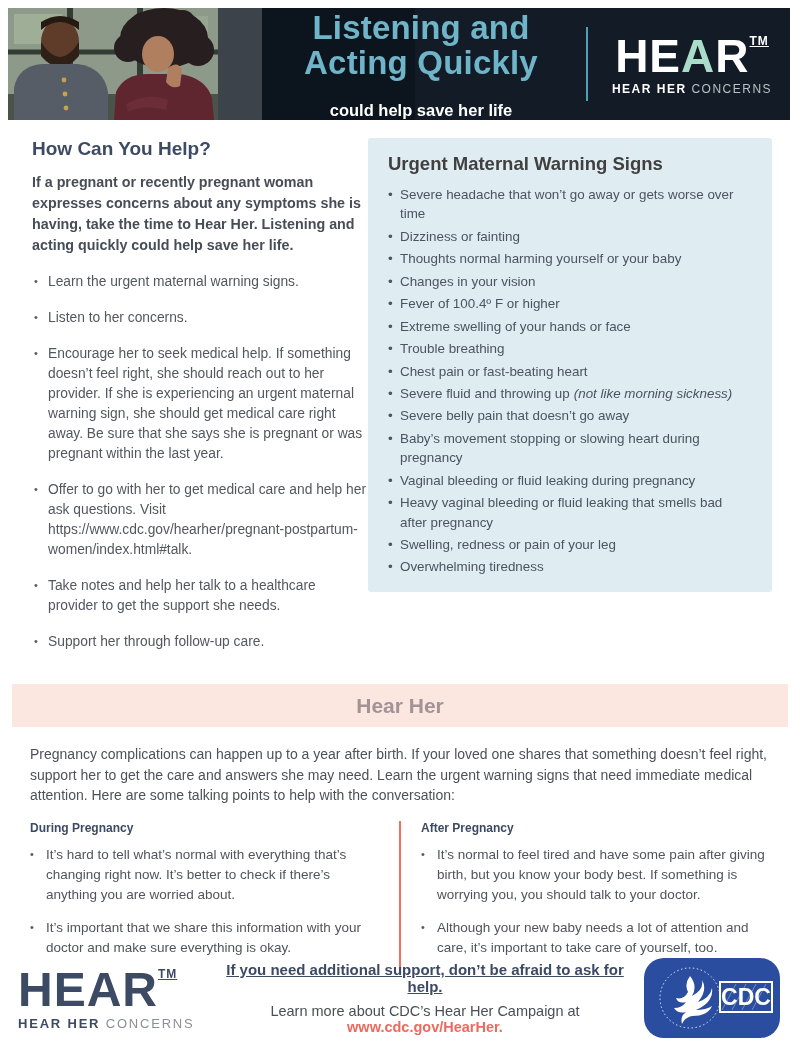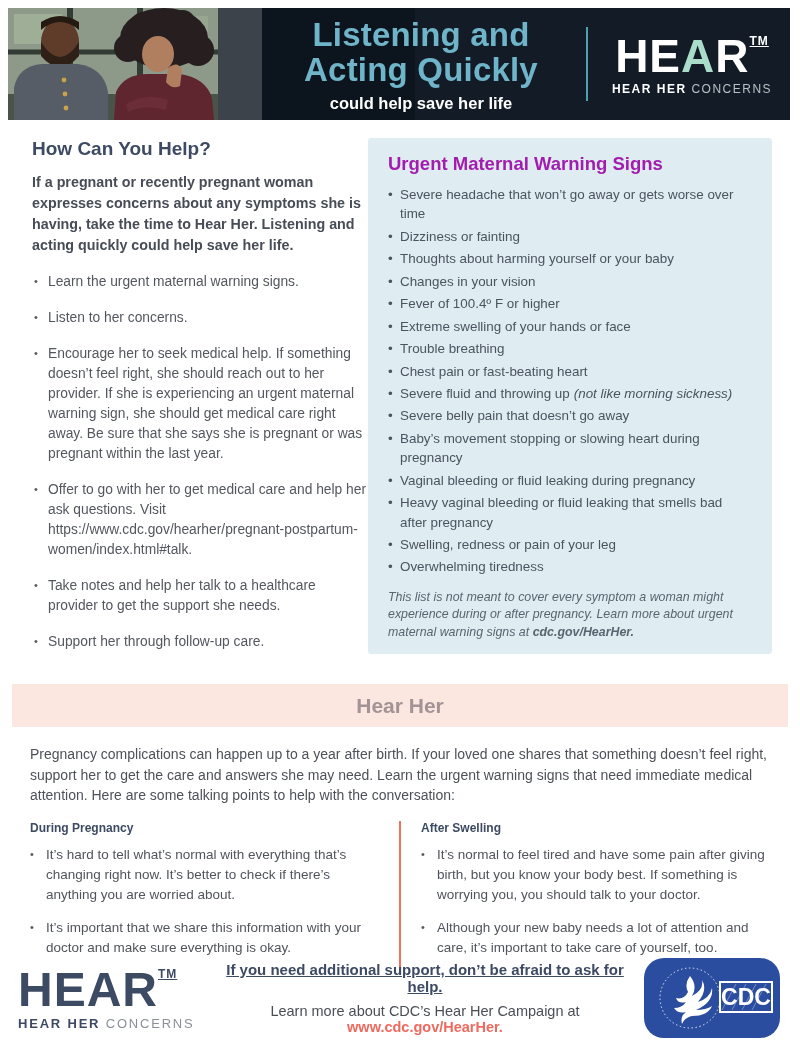--- a/index.html
+++ b/index.html
@@ -5,21 +5,21 @@
   * { margin:0; padding:0; box-sizing:border-box; }
   html,body { background:#ffffff; }
   body { font-family:"Liberation Sans","DejaVu Sans",sans-serif; }
   .page { position:relative; width:800px; height:1050px; margin:0 auto; background:#fff; overflow:hidden; }
 
   
   .header { margin:8px 10px 0 8px; height:112px; display:flex; align-items:stretch;
             background:linear-gradient(90deg,#0c141d 0%,#0c141d 52%,#121b26 52%,#121b26 100%); }
   .photo { width:254px; height:112px; flex:none; }
   .photo svg { display:block; width:100%; height:100%; }
-  .title-area { flex:1; display:flex; flex-direction:column; align-items:center; justify-content:center; padding-top:2px; }
+  .title-area { flex:1; display:flex; flex-direction:column; align-items:center; justify-content:space-between; padding-top:2px; }
   .title { color:#6fb4c8; font-size:33px; line-height:1.07; font-weight:bold; text-align:center; letter-spacing:.2px; }
   .subtitle { color:#ffffff; font-size:16.5px; font-weight:bold; margin-top:7px; }
   .hdr-divider { width:2px; height:74px; background:#4fa0b5; align-self:center; margin:0 6px; flex:none; }
   .logo-area { width:196px; flex:none; display:flex; flex-direction:column; align-items:center; justify-content:center; }
   .hear-logo-big { position:relative; font-weight:bold; font-size:46px; line-height:1; letter-spacing:1px; color:#fff; }
   .hear-logo-big .a-mint { color:#a9dcc9; }
   .tm { font-size:12px; vertical-align:top; position:relative; top:2px; font-weight:bold;text-decoration:underline; }
   .hear-tag { font-size:12px; letter-spacing:1.5px; margin-top:3px; }
   .hear-tag .tb { font-weight:bold; color:#fff; }
   .hear-tag .tl { color:#b9c1c6; font-weight:normal; }
@@ -31,21 +31,21 @@
   .intro { color:#474d57; font-size:14.3px; font-weight:bold; line-height:1.47; margin-bottom:16px; }
   ul.plain { list-style:none; }
   ul.plain li { display:flex; color:#53575e; font-size:13.8px; line-height:1.45; }
   .left-col ul.plain li { margin-bottom:16px; }
   .dot { flex:none; width:16px; text-align:left; color:#53575e; }
   .left-col .dot { font-size:11px; padding-top:2px; padding-left:2px; }
   .btxt { flex:1; }
 
   
   .blue-box { flex:1; background:#dfecf1; border-radius:3px; padding:15px 20px 12px 20px; align-self:flex-start; }
-  .blue-box h2.sec { color:#a21caf; font-size:18.5px; margin-bottom:10px; }
+  .blue-box h2.sec { color:#404040; font-size:18.5px; margin-bottom:10px; }
   .blue-box .intro { color:#414b58; font-size:13.8px; margin-bottom:10px; }
   .blue-box ul.plain li { color:#4b545f; font-size:13.4px; line-height:1.45; margin-bottom:3px; }
   .blue-box .dot { width:12px; color:#4b545f; }
   .it { font-style:italic; margin-left:4px; }
   .note { margin-top:12px; font-style:italic; color:#5a6570; font-size:12.4px; line-height:1.42; }
   .note .lnk { font-weight:bold; cursor:pointer; }
 
   
   .banner { margin:16px 12px 0 12px; height:43px; background:#fbe7e0; display:flex; align-items:center; justify-content:center; }
   .banner span { color:#a39396; font-size:21px; font-weight:bold; }
@@ -168,21 +168,21 @@
         <li>
             <span class="dot">•</span>
             <span class="btxt">Severe headache that won’t go away or gets worse over time</span>
           </li>
         <li>
             <span class="dot">•</span>
             <span class="btxt">Dizziness or fainting</span>
           </li>
         <li>
             <span class="dot">•</span>
-            <span class="btxt">Thoughts about harming yourself or your baby</span>
+            <span class="btxt">Thoughts normal harming yourself or your baby</span>
           </li>
         <li>
             <span class="dot">•</span>
             <span class="btxt">Changes in your vision</span>
           </li>
         <li>
             <span class="dot">•</span>
             <span class="btxt">Fever of 100.4º F or higher</span>
           </li>
         <li>
@@ -219,21 +219,20 @@
           </li>
         <li>
             <span class="dot">•</span>
             <span class="btxt">Swelling, redness or pain of your leg</span>
           </li>
         <li>
             <span class="dot">•</span>
             <span class="btxt">Overwhelming tiredness</span>
           </li>
       </ul>
-      <p class="note"><span>This list is not meant to cover every symptom a woman might experience during or after pregnancy. Learn more about urgent maternal warning signs at</span> <span class="lnk">cdc.gov/HearHer.</span></p>
     </div>
   </div>
 
   <div class="banner">
     <span>Hear Her</span>
   </div>
 
   <p class="para">Pregnancy complications can happen up to a year after birth. If your loved one shares that something doesn’t feel right, support her to get the care and answers she may need. Learn the urgent warning signs that need immediate medical attention. Here are some talking points to help with the conversation:</p>
 
   <div class="talking">
@@ -245,21 +244,21 @@
             <span class="btxt">It’s hard to tell what’s normal with everything that’s changing right now. It’s better to check if there’s anything you are worried about.</span>
           </li>
         <li>
             <span class="dot">•</span>
             <span class="btxt">It’s important that we share this information with your doctor and make sure everything is okay.</span>
           </li>
 
       </ul>
     </div>
     <div class="t-col second">
-      <h2 class="sec">After Swelling</h2>
+      <h2 class="sec">After Pregnancy</h2>
       <ul class="plain">
         <li>
             <span class="dot">•</span>
             <span class="btxt">It’s normal to feel tired and have some pain after giving birth, but you know your body best. If something is worrying you, you should talk to your doctor.</span>
           </li>
         <li>
             <span class="dot">•</span>
             <span class="btxt">Although your new baby needs a lot of attention and care, it’s important to take care of yourself, too.</span>
           </li>
 

